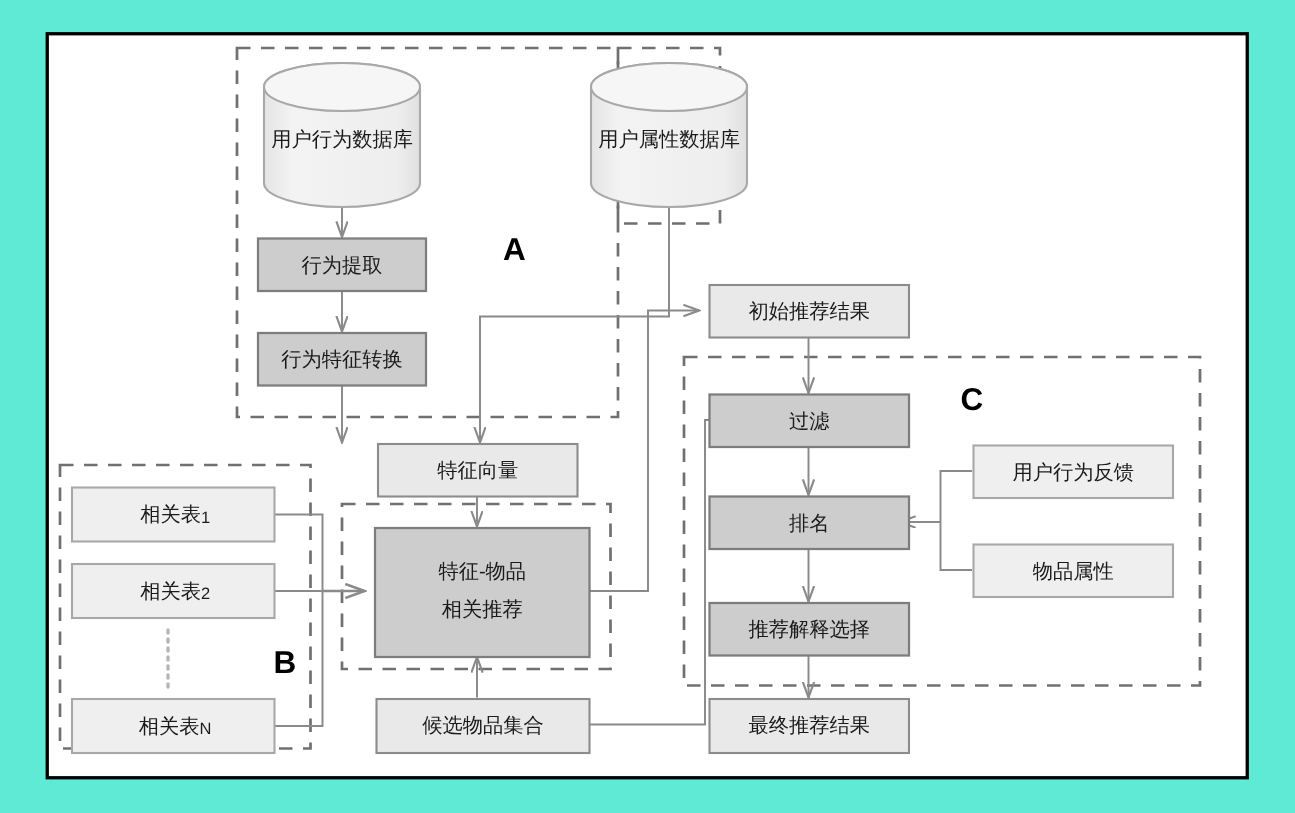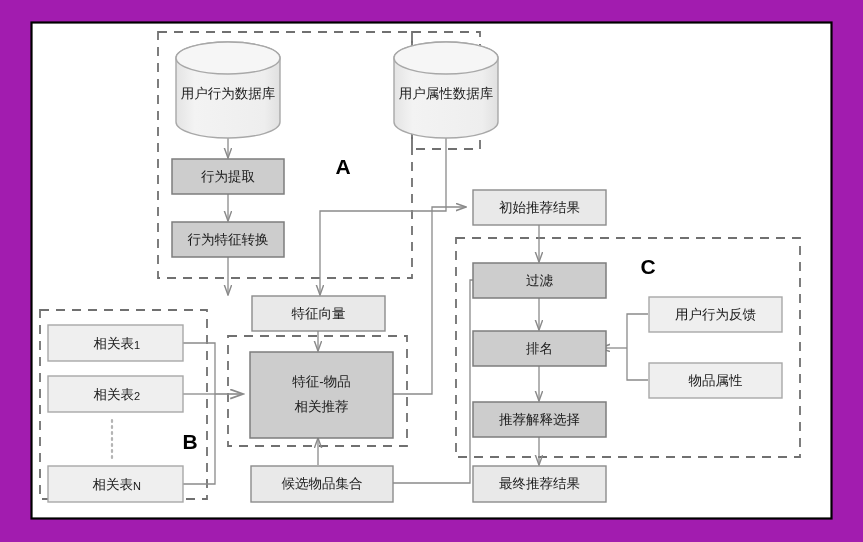--- a/index.html
+++ b/index.html
@@ -7,21 +7,21 @@
     padding: 0;
     background: #ffffff;
   }
   body {
     font-family: "Liberation Sans", "DejaVu Sans", sans-serif;
   }
   #canvas {
     position: relative;
     width: 863px;
     height: 542px;
-    background: #a21caf;
+    background: #5eead4;
     overflow: hidden;
   }
   svg.diagram {
     position: absolute;
     left: 0;
     top: 0;
     width: 863px;
     height: 542px;
   }
   .node-label {

